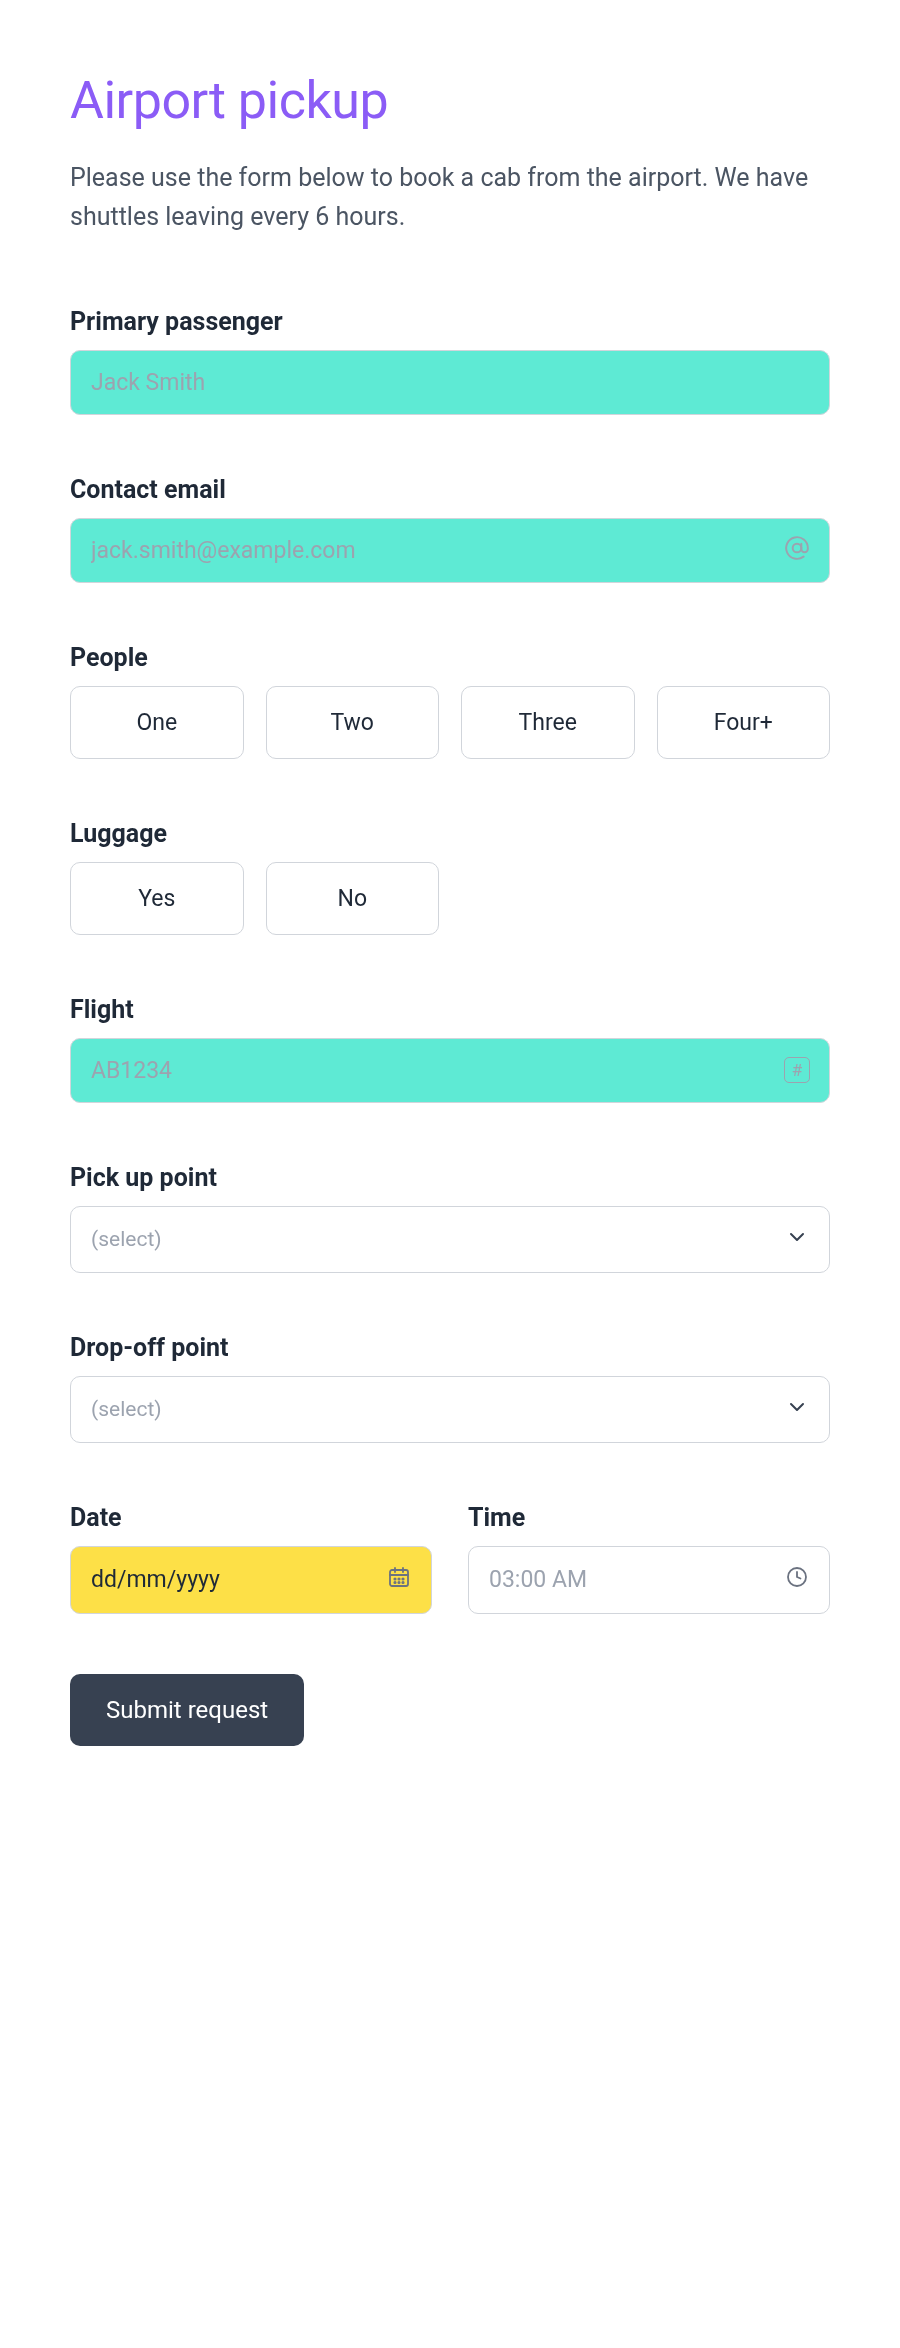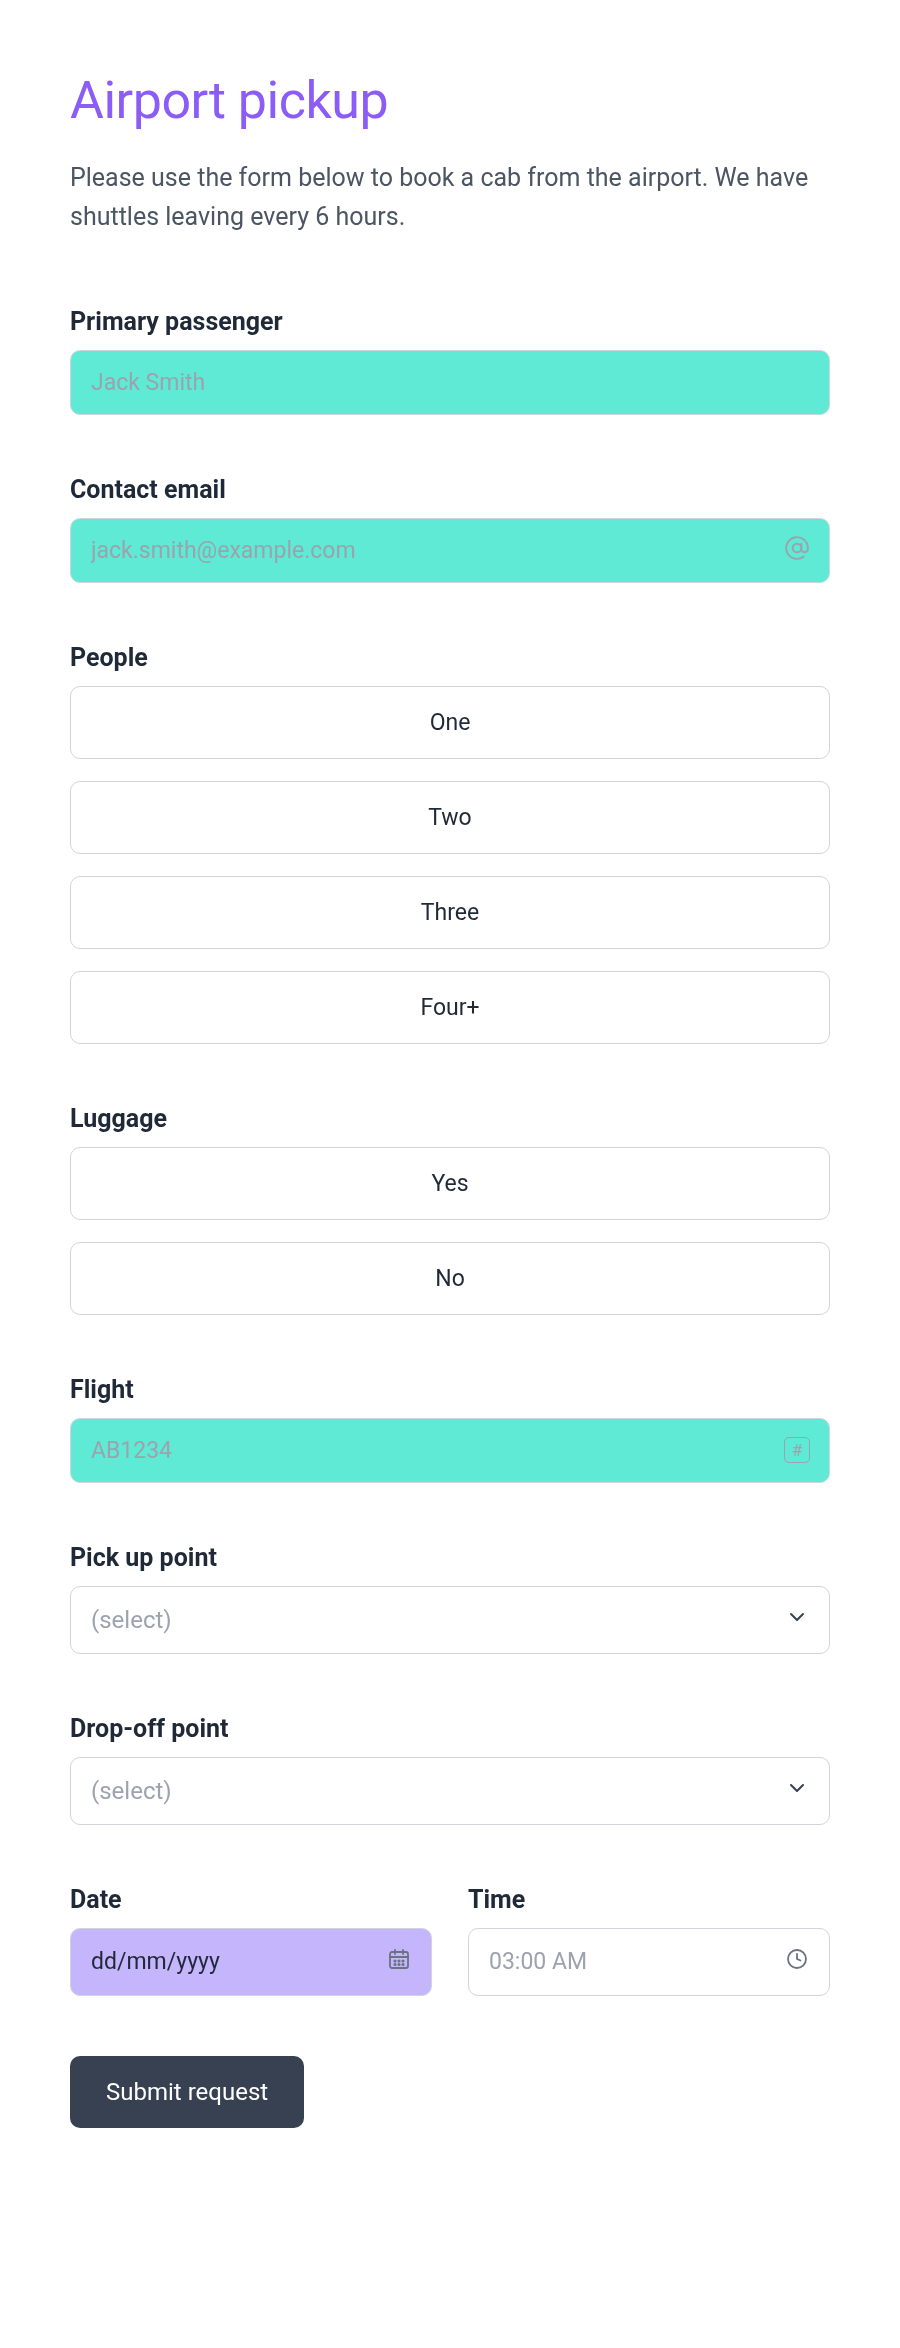--- a/index.html
+++ b/index.html
@@ -56,59 +56,59 @@
     .input-icon-right {
       position: absolute;
       right: 20px;
       top: 50%;
       transform: translateY(-50%);
       color: #9ca3af;
       pointer-events: none;
     }
     .option-grid-2 {
       display: grid;
-      grid-template-columns: 1fr;
+      grid-template-columns: 1fr 1fr 1fr 1fr;
       gap: 22px;
     }
     .option-button {
       padding: 22px;
       font-size: 23px;
       border: 1px solid #d1d5db;
       border-radius: 10px;
       background: #ffffff;
       color: #1f2937;
       cursor: pointer;
       text-align: center;
       font-family: inherit;
     }
     .select-display {
       width: 100%;
       padding: 18px 20px;
-      font-size: 24px;
+      font-size: 21px;
       border: 1px solid #d1d5db;
       border-radius: 10px;
       background: #ffffff;
       color: #9ca3af;
       cursor: pointer;
       display: flex;
       align-items: center;
       justify-content: space-between;
     }
     .row-2 {
       display: grid;
       grid-template-columns: 1fr 1fr;
       gap: 36px;
     }
     .date-input {
       width: 100%;
       padding: 18px 20px;
       font-size: 23px;
       border: 1px solid #d1d5db;
       border-radius: 10px;
-      background: #c4b5fd;
+      background: #fde047;
       color: #1f2937;
       font-family: inherit;
       display: flex;
       align-items: center;
       justify-content: space-between;
     }
     .time-input {
       width: 100%;
       padding: 18px 20px;
       font-size: 23px;

